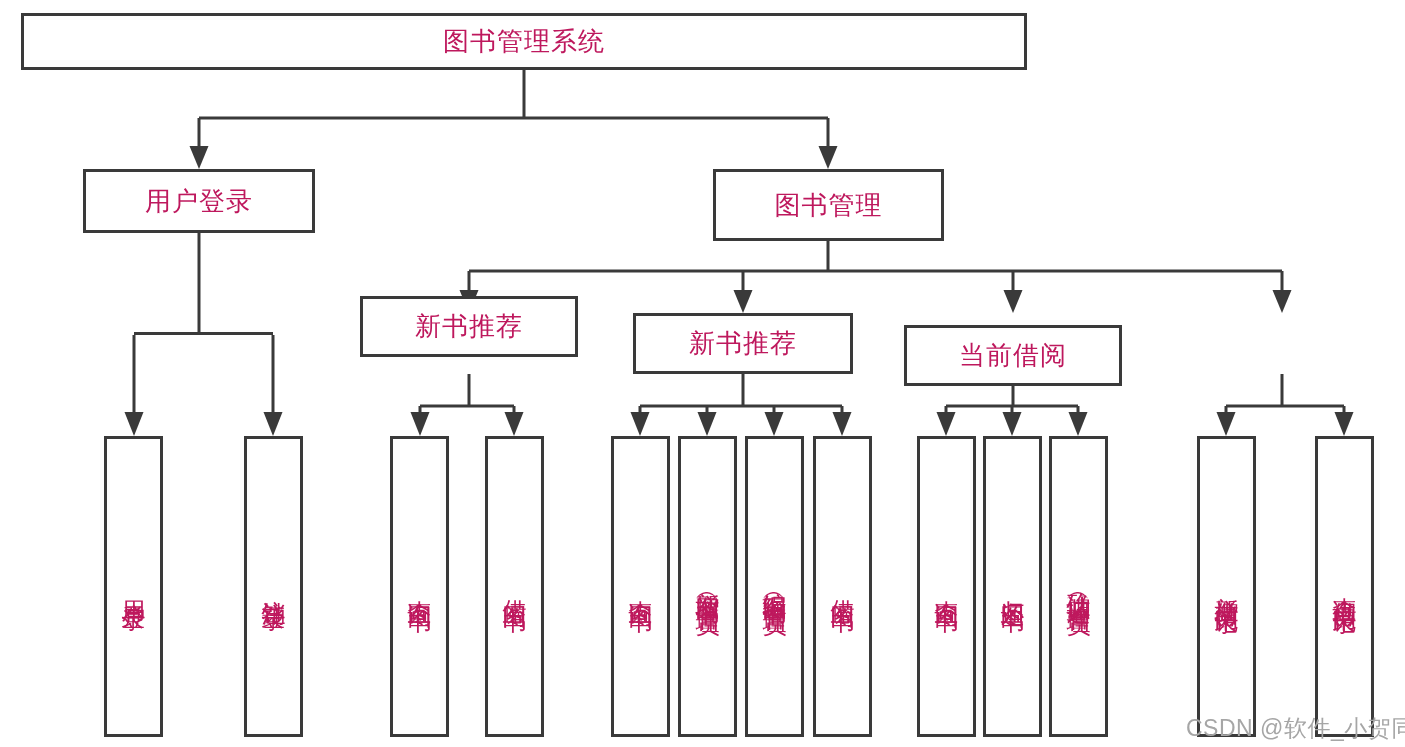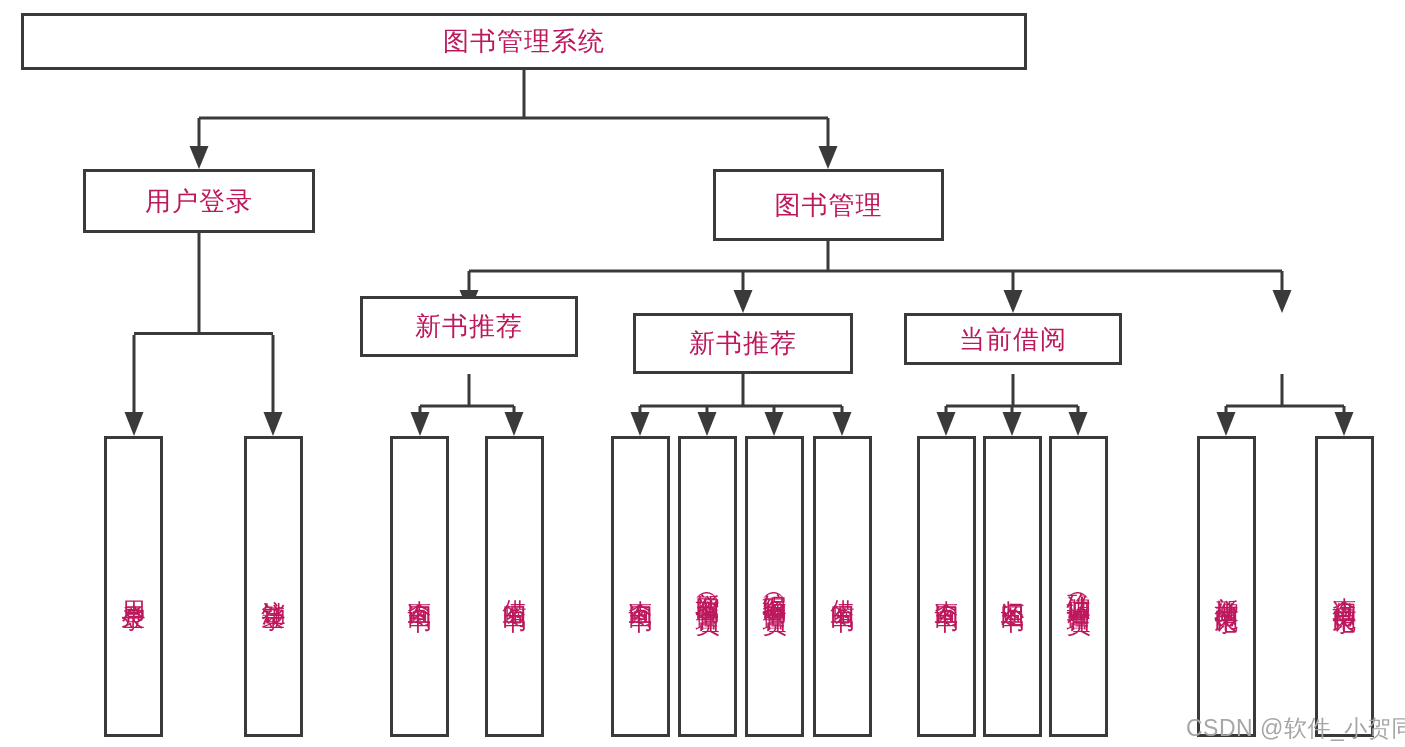--- a/index.html
+++ b/index.html
@@ -89,21 +89,21 @@
     </g>
   </svg>
 
   <div class="node h" style="left:21px;top:13px;width:1006px;height:57px">图书管理系统</div>
 
   <div class="node h" style="left:83px;top:169px;width:232px;height:64px">用户登录</div>
   <div class="node h" style="left:713px;top:169px;width:231px;height:72px">图书管理</div>
 
   <div class="node h" style="left:360px;top:296px;width:218px;height:61px">新书推荐</div>
   <div class="node h" style="left:633px;top:313px;width:220px;height:61px">新书推荐</div>
-  <div class="node h" style="left:904px;top:313px;width:218px;height:52px">当前借阅</div>
+  <div class="node h" style="left:904px;top:325px;width:218px;height:61px">当前借阅</div>
 
   <div class="node v" style="left:104px;top:436px;width:59px;height:301px">用户登录</div>
   <div class="node v" style="left:244px;top:436px;width:59px;height:301px">注销登录</div>
 
   <div class="node v" style="left:390px;top:436px;width:59px;height:301px">查询图书</div>
   <div class="node v" style="left:485px;top:436px;width:59px;height:301px">借阅图书</div>
 
   <div class="node v" style="left:611px;top:436px;width:59px;height:301px">查询图书</div>
   <div class="node v" style="left:678px;top:436px;width:59px;height:301px">新增图书（管理员）</div>
   <div class="node v" style="left:745px;top:436px;width:59px;height:301px">编辑图书（管理员）</div>

